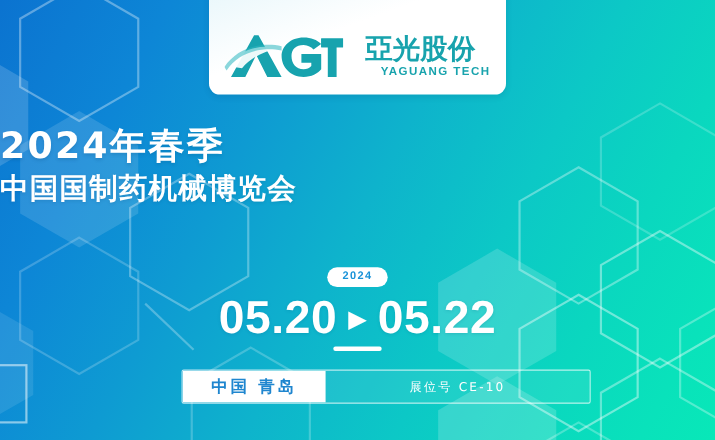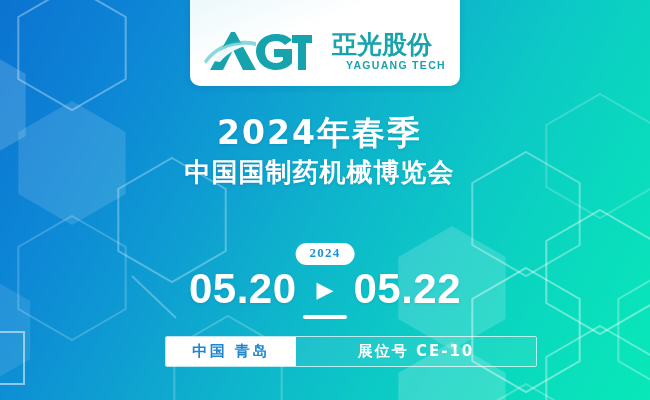--- a/index.html
+++ b/index.html
@@ -80,21 +80,20 @@
     margin-top:3px;
     white-space:nowrap;
     margin-left:28px;
   }
 
   
   #headline {
     position:absolute;
     left:0; right:11px;
     top:112px;
-    text-align:center;
   }
   .title-line {
     color:#ffffff;
     font-family:"DejaVu Sans","Liberation Sans",sans-serif;
     font-weight:700;
     text-shadow:0 1px 3px rgba(0,60,110,.18);
     white-space:nowrap;
   }
   #title-1 { font-size:33px; letter-spacing:2px; line-height:1.26; }
   #title-2 { font-size:26px; letter-spacing:1px; line-height:1.45; }
@@ -102,36 +101,36 @@
   
   #year-pill {
     position:absolute;
     left:50%;
     top:243px;
     transform:translateX(-50%);
     background:#ffffff;
     border-radius:11px;
     padding:2px 14px 3px;
     color:#1b93d8;
-    font-family:Liberation Serif, serif;
-    font-size:13px;
+    font-family:Liberation Sans, sans-serif;
+    font-size:10px;
     font-weight:700;
     letter-spacing:1.2px;
     line-height:1.3;
   }
 
   
   #date-row {
     position:absolute;
     left:0; right:0;
     top:268px;
     display:flex;
     align-items:center;
     justify-content:center;
-    gap:20px;
+    gap:10px;
     color:#ffffff;
   }
   .date-part {
     font-family:"Liberation Sans",sans-serif;
     font-size:42px;
     font-weight:700;
     letter-spacing:0.5px;
     line-height:1;
     text-shadow:0 1px 3px rgba(0,60,110,.15);
   }
@@ -177,22 +176,22 @@
     letter-spacing:2.5px;
   }
   #info-booth {
     flex:1;
     background:rgba(255,255,255,.08);
     color:#ffffff;
     display:flex;
     align-items:center;
     justify-content:center;
     font-family:"DejaVu Sans","Liberation Sans",sans-serif;
-    font-size:15px;
-    font-weight:700;
+    font-size:11px;
+    font-weight:400;
     letter-spacing:2px;
     white-space:nowrap;
   }
 </style>
 </head>
 <body>
 
 <div id="poster">
 
   <svg id="hexlayer" viewBox="0 0 650 400" preserveAspectRatio="none">

